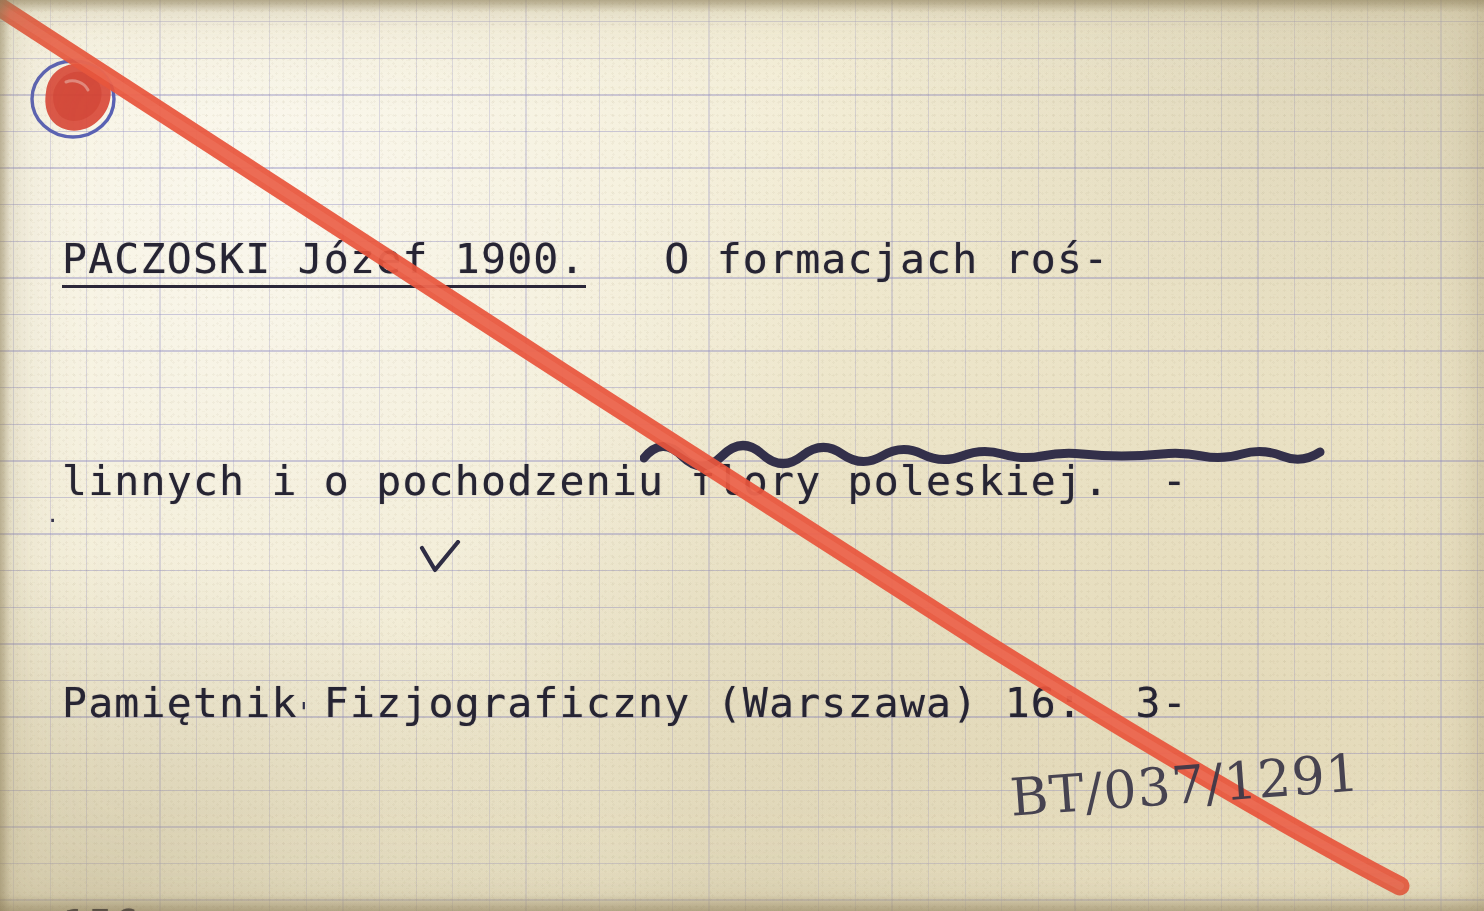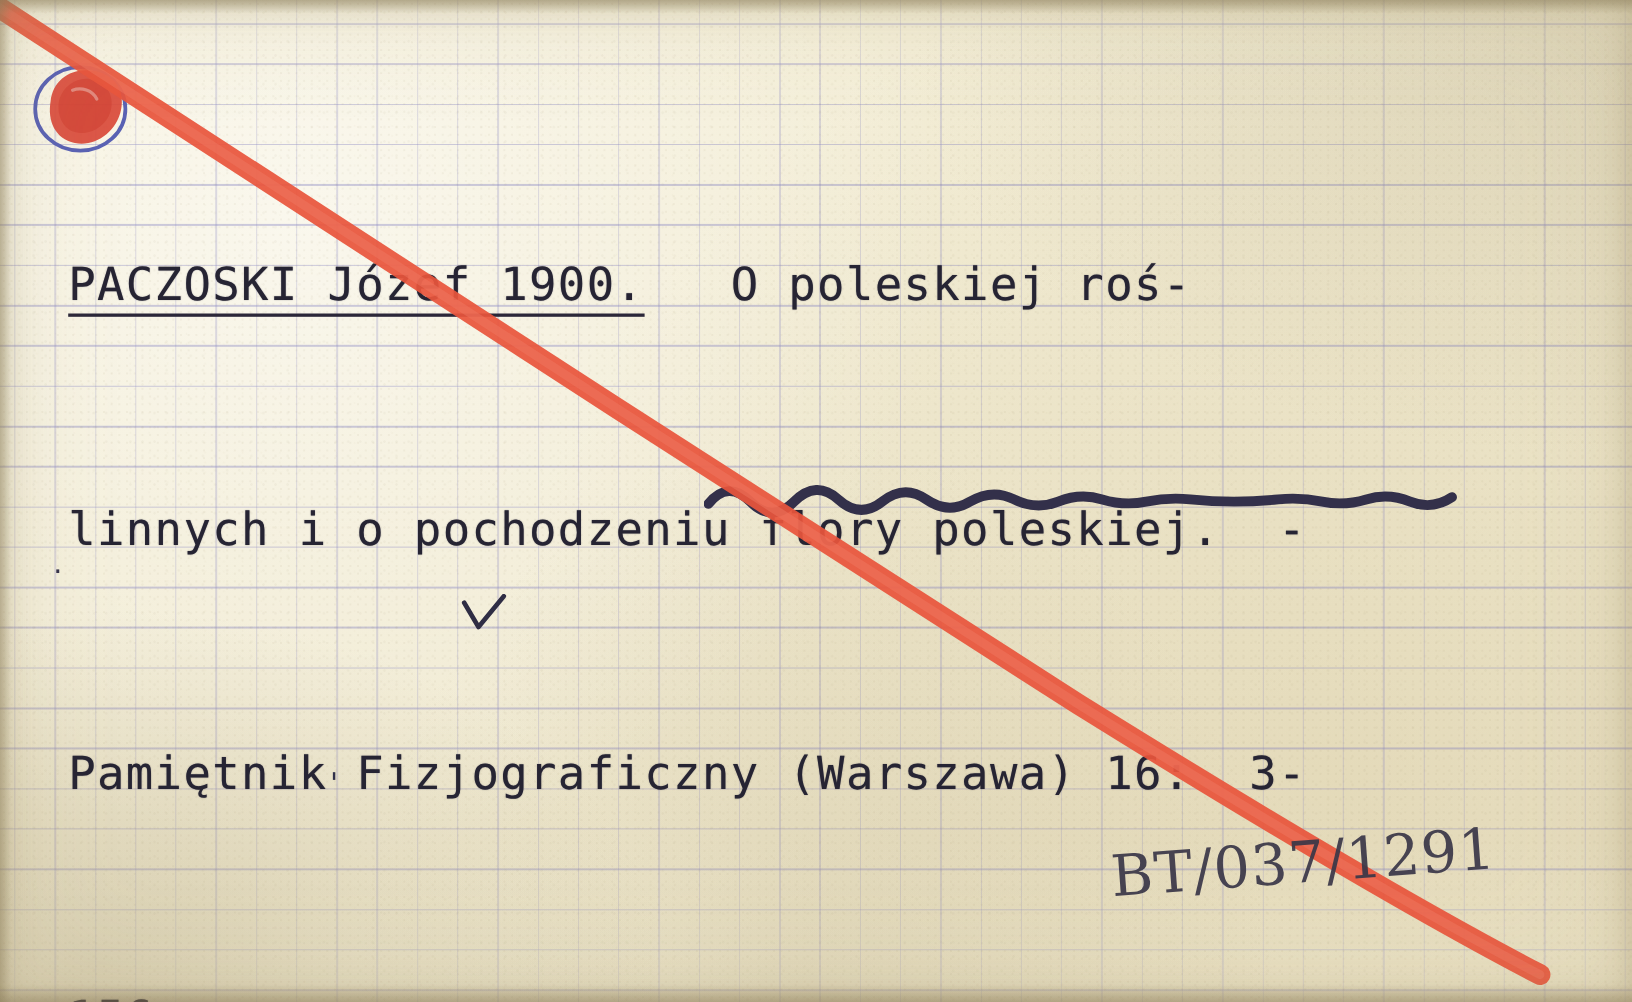--- a/index.html
+++ b/index.html
@@ -192,21 +192,21 @@
 
 <div id="card">
 
   <div class="paper-base"></div>
   <div class="grid-lines"></div>
   <div class="grid-fade"></div>
   <div class="paper-noise"></div>
   <div class="paper-smudge"></div>
 
   <div class="typed">
-    <span class="ln"><span class="u-head">PACZOSKI Józef 1900.</span><span>   O poleskiej roś-</span></span>
+    <span class="ln"><span class="u-head">PACZOSKI Józef 1900.</span><span>   O formacjach roś-</span></span>
     <span class="ln">linnych i o pochodzeniu flory poleskiej.  -</span>
     <span class="ln">Pamiętnik Fizjograficzny (Warszawa) 16:  3-</span>
     <span class="ln">156.</span>
     
     
     
   </div>
 
   <svg class="wavy" viewBox="0 0 690 60">
     <path d="M4,34 Q22,12 42,32 T82,32 T122,30 T162,32 T202,30 T242,32 T282,30 T322,32 T362,30 T402,32 T442,30 T482,32 T522,30 T562,32 T602,30 T642,32 T680,28" fill="none" stroke="#33304a" stroke-width="9" stroke-linecap="round"></path>

